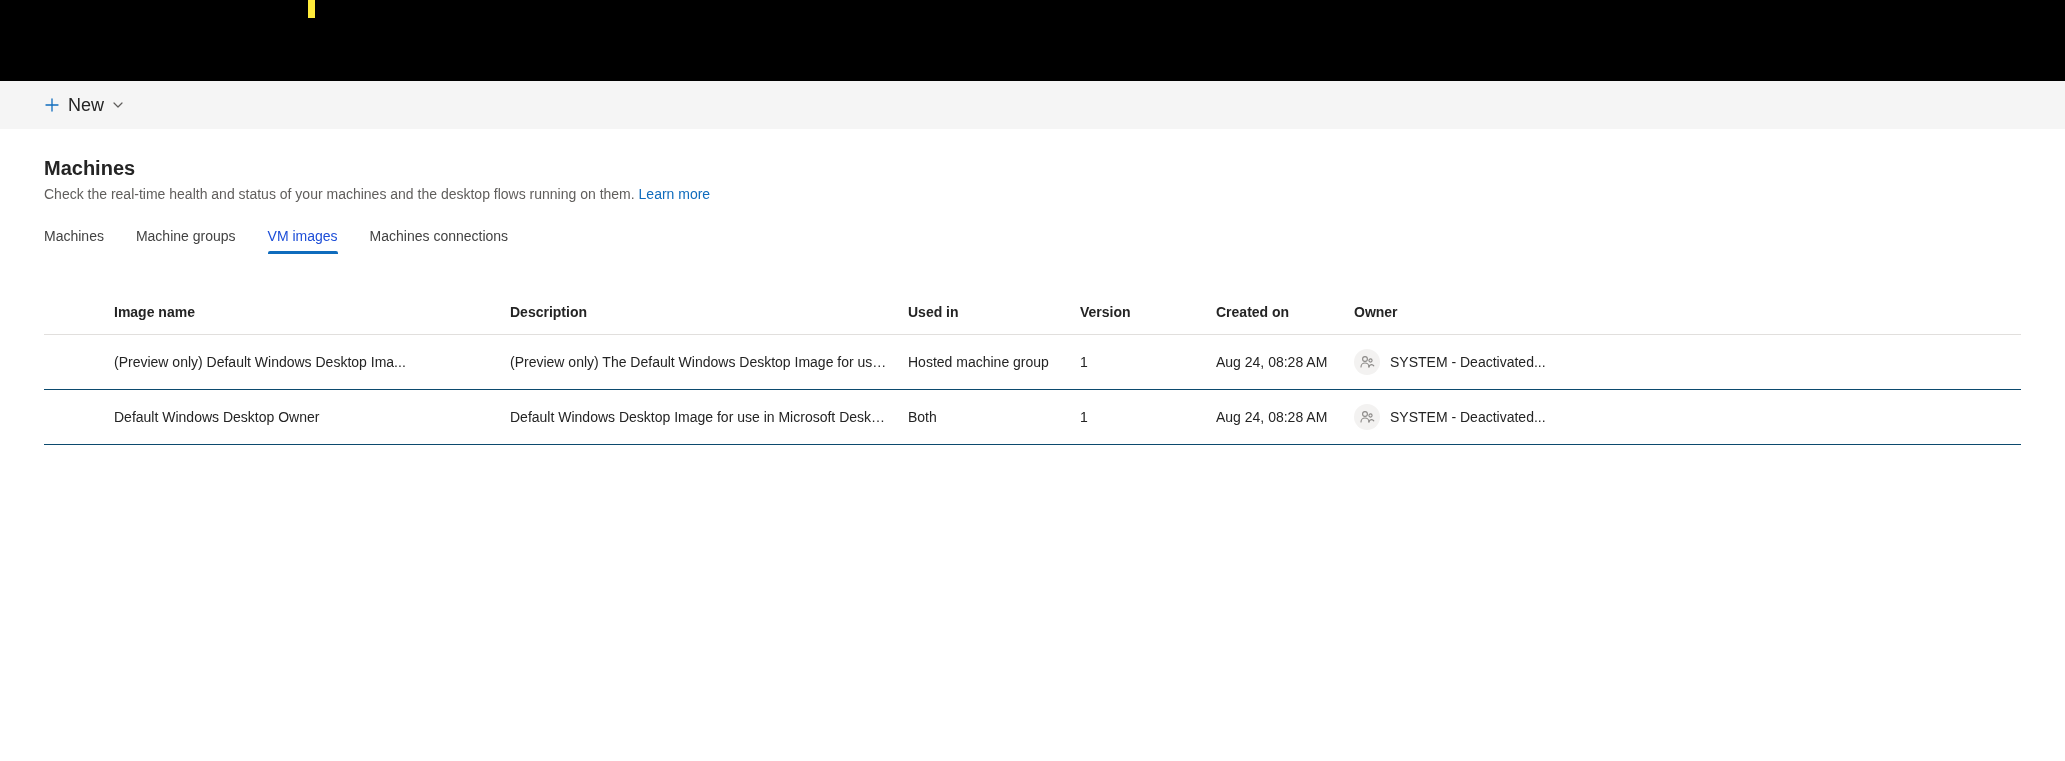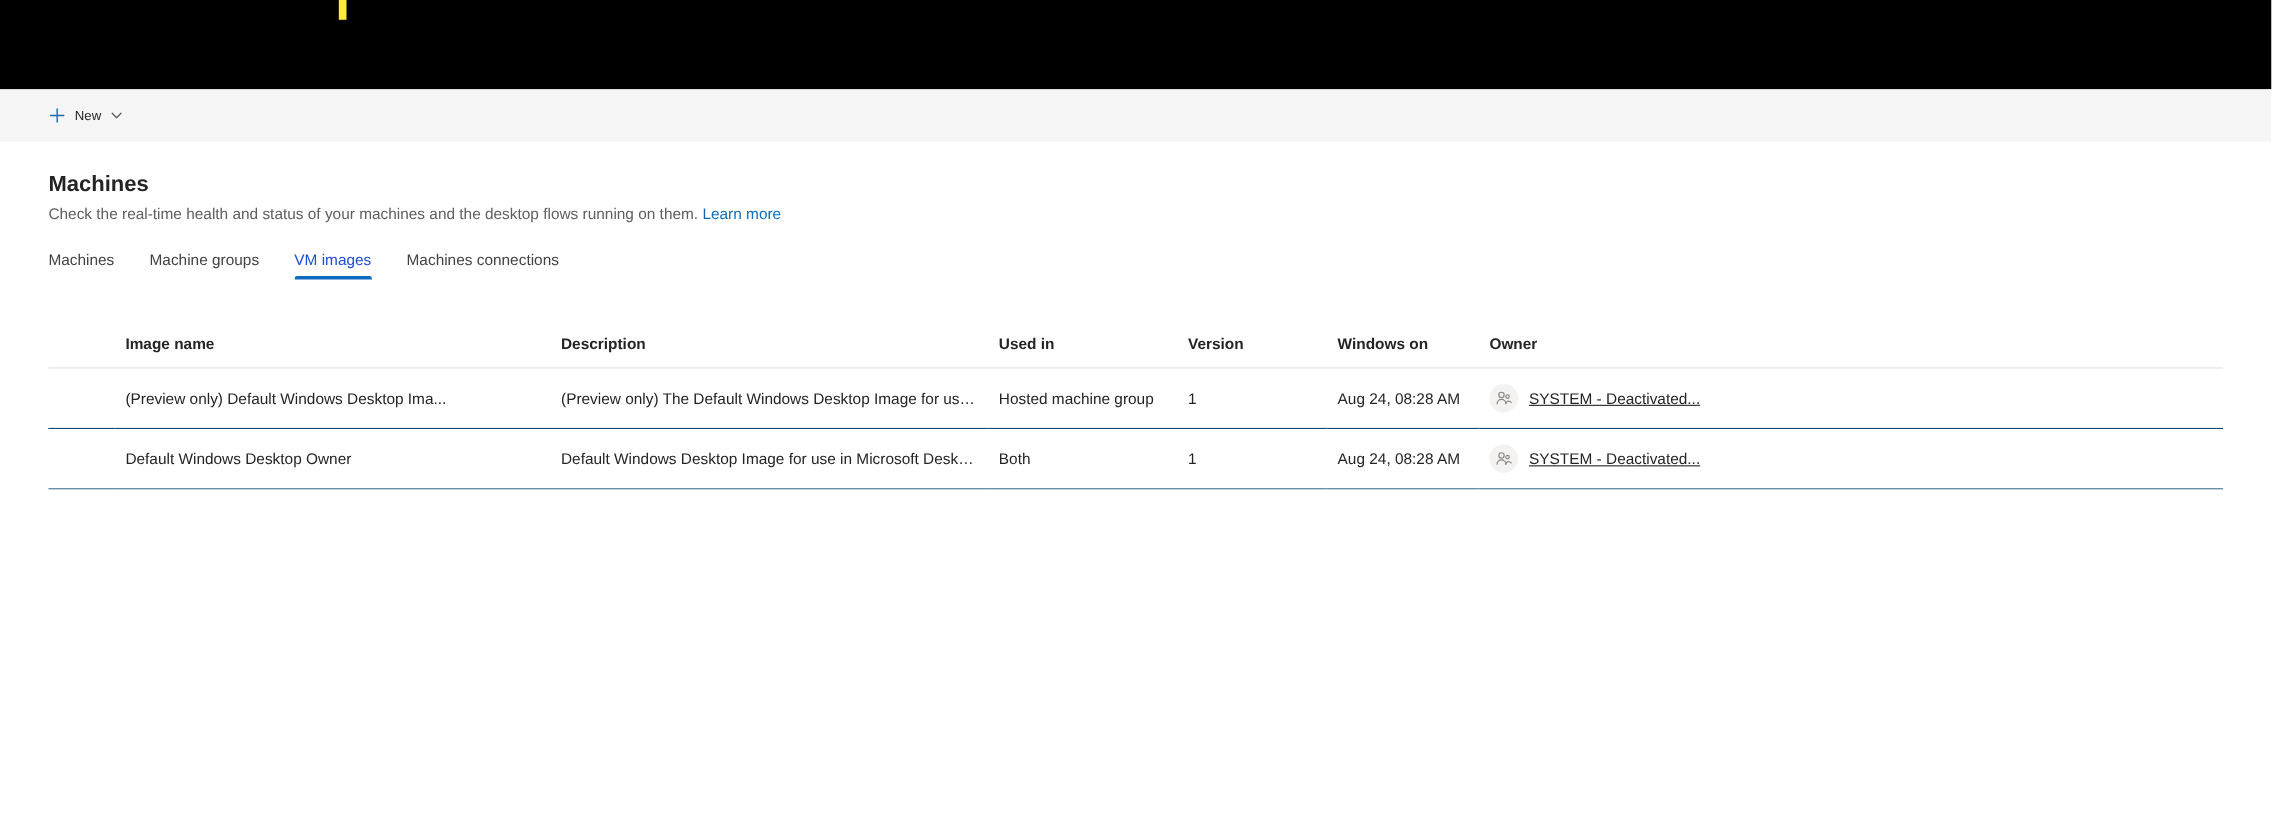--- a/index.html
+++ b/index.html
@@ -28,21 +28,21 @@
     height: 48px;
     background: #f5f5f5;
     display: flex;
     align-items: center;
     padding: 0 40px;
   }
   .cmd-btn {
     display: inline-flex;
     align-items: center;
     gap: 8px;
-    font-size: 12px;
+    font-size: 18px;
     color: #242424;
     cursor: pointer;
     user-select: none;
     padding: 6px 4px;
   }
   .plus-icon svg { display:block; }
   .chev-icon svg { display:block; }
   .content {
     padding: 28px 44px 0 44px;
   }
@@ -132,21 +132,20 @@
     align-items: center;
     justify-content: center;
     flex-shrink: 0;
     color: #605e5c;
   }
   .avatar svg { display:block; }
   .owner-text {
     overflow: hidden;
     text-overflow: ellipsis;
     white-space: nowrap;
-    text-decoration: underline;
   }
 </style>
 </head>
 <body>
 
 <div class="topbar">
   <div class="topbar-accent"></div>
 </div>
 
 <div class="commandbar">
@@ -190,21 +189,21 @@
         <col class="col-created">
         <col class="col-owner">
       </colgroup>
       <thead>
         <tr>
           <th></th>
           <th>Image name</th>
           <th>Description</th>
           <th>Used in</th>
           <th>Version</th>
-          <th>Windows on</th>
+          <th>Created on</th>
           <th>Owner</th>
         </tr>
       </thead>
       <tbody>
         <tr class="data-row">
           <td></td>
           <td>(Preview only) Default Windows Desktop Ima...</td>
           <td>(Preview only) The Default Windows Desktop Image for use i...</td>
           <td>Hosted machine group</td>
           <td>1</td>

